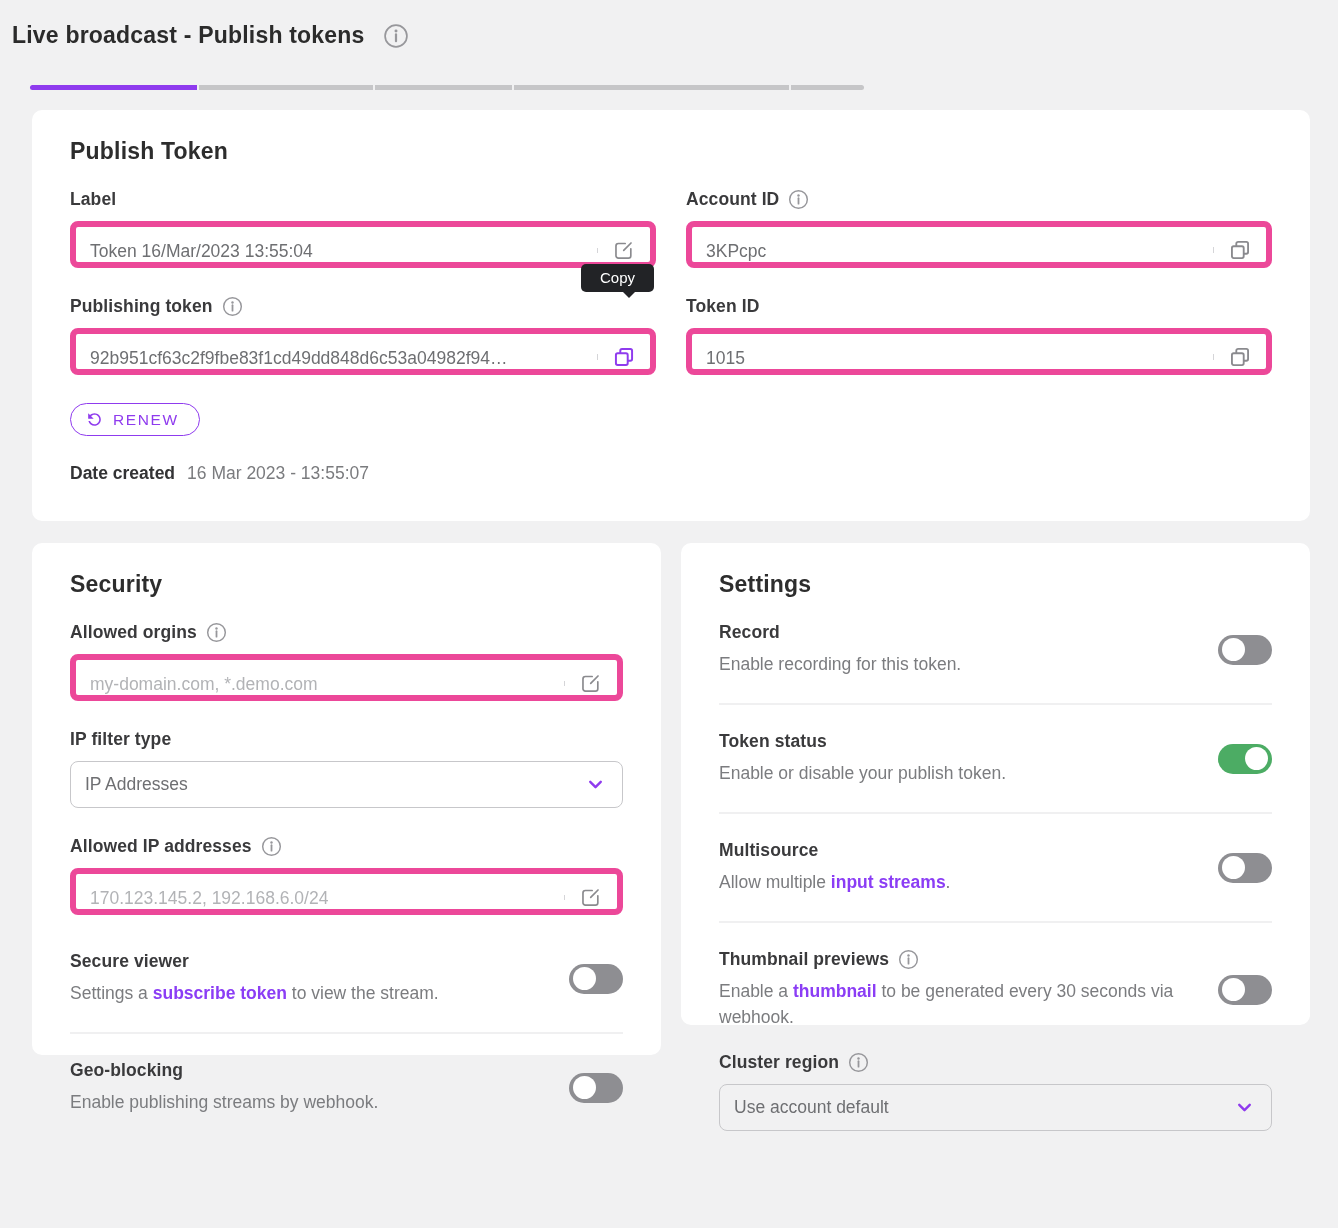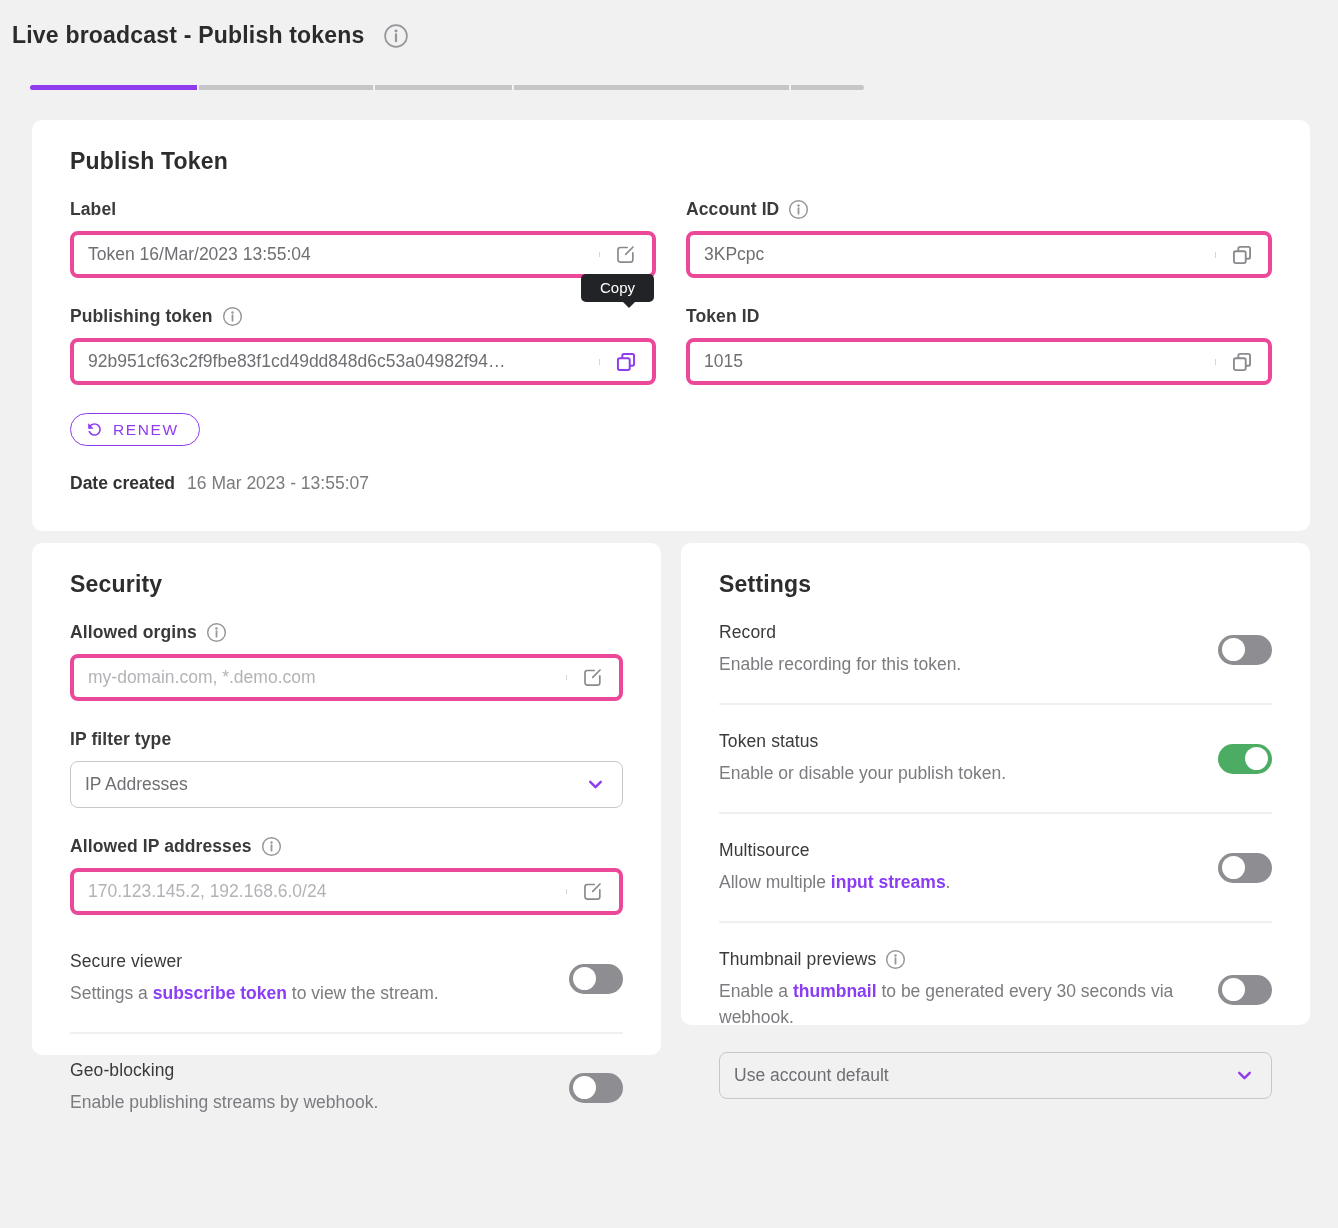--- a/index.html
+++ b/index.html
@@ -14,32 +14,32 @@
   
   .page-header { position:absolute; left:12px; top:22px; display:flex; align-items:center; gap:18px; }
   .page-title { font-size:23px; font-weight:600; color:#2b2b2b; letter-spacing:.2px; }
   .seg-bar { position:absolute; left:30px; top:85px; height:5px; display:flex; gap:2px; }
   .seg { background:#c6c6c8; height:5px; }
   .seg.first { background:#8f3bee; border-radius:3px 0 0 3px; }
   .seg.last { border-radius:0 3px 3px 0; }
 
   
   .card { position:absolute; background:#ffffff; border-radius:10px; padding:28px 38px; }
-  #card-publish  { left:32px;  top:120px; width:1278px; height:411px; }
+  #card-publish  { left:32px;  top:110px; width:1278px; height:411px; }
   #card-security { left:32px;  top:543px; width:629px;  height:512px; }
   #card-settings { left:681px; top:543px; width:629px;  height:482px; }
   .card h2 { font-size:23px; font-weight:600; color:#2d2d2d; margin-bottom:24px; letter-spacing:.2px; }
 
   .two-col { display:flex; gap:30px; }
   .col { width:586px; }
 
   
   .field { margin-bottom:28px; position:relative; }
   .field-label { display:flex; align-items:center; gap:9px; font-size:17.5px; font-weight:600; color:#3a3a3c; margin-bottom:11px; letter-spacing:.1px; }
-  .field-box { display:flex; align-items:center; height:47px; border:4px solid #ec4899; border-radius:8px; background:#fff; overflow:visible; }
+  .field-box { display:flex; align-items:flex-end; height:47px; border:6px solid #ec4899; border-radius:8px; background:#fff; overflow:visible; }
   .fb-input { flex:1; border:none; outline:none; background:transparent; font-family:"Liberation Sans",sans-serif;
               font-size:17.5px; color:#6e6f72; padding:0 14px; min-width:0; border-radius:8px; }
   .fb-input::placeholder { color:#b2b3b6; opacity:1; }
   .fb-icon { width:53px; display:flex; align-items:center; justify-content:center; position:relative; cursor:pointer; }
   .fb-icon::before { content:''; position:absolute; left:0; top:9px; bottom:9px; width:1px; background:#d5d5d8; }
   .select-box { display:flex; align-items:center; height:47px; border:1px solid #c7c7ca; border-radius:8px;
                 padding:0 16px 0 14px; font-size:17.5px; color:#6e6f72; cursor:pointer; }
   .select-box .sel-text { flex:1; }
 
   
@@ -53,21 +53,21 @@
                padding:6px 20px 6px 14px; color:#8f3bee; font-size:15.5px; font-weight:400; letter-spacing:1.6px;
                background:#fff; cursor:pointer; margin-bottom:27px; }
 
   .date-row { display:flex; align-items:baseline; gap:12px; font-size:17.5px; }
   .date-label { font-weight:700; color:#333335; }
   .date-value { color:#7a7b7e; }
 
   
   .toggle-row { display:flex; align-items:center; }
   .toggle-text { flex:1; padding-right:20px; }
-  .row-title { display:flex; align-items:center; gap:9px; font-size:17.5px; font-weight:400; color:#3a3a3c; margin-bottom:8px; letter-spacing:.1px; }
+  .row-title { display:flex; align-items:center; gap:9px; font-size:17.5px; font-weight:700; color:#3a3a3c; margin-bottom:8px; letter-spacing:.1px; }
   .row-desc { font-size:17.5px; color:#7b7c7f; line-height:26px; }
   .row-desc a { color:#8b3df5; font-weight:600; text-decoration:none; cursor:pointer; }
   .divider { height:2px; background:#f0f0f1; margin:26px 0; }
 
   .toggle { width:54px; height:30px; border-radius:15px; background:#8e8e92; position:relative; flex:none; cursor:pointer; }
   .toggle::after { content:''; position:absolute; top:3.5px; left:4px; width:23px; height:23px; border-radius:50%; background:#fff; }
   .toggle.on { background:#4cac64; }
   .toggle.on::after { left:auto; right:4px; }
 
   .cluster-block { margin-top:22px; }
@@ -330,20 +330,30 @@
               <path d="M10 8.8 V14" stroke="#97979b" stroke-width="1.7" stroke-linecap="round"></path>
             </svg>
         </span>
       </div>
       <div class="row-desc"><span>Enable a </span><a>thumbnail</a><span> to be generated every 30 seconds via webhook.</span></div>
     </div>
     <div class="toggle"></div>
   </div>
 
   <div class="field cluster-block">
+    <div class="field-label">
+      <span>Cluster region</span>
+      <span class="icon">
+        <svg width="21" height="21" viewBox="0 0 20 20">
+            <circle cx="10" cy="10" r="8.4" fill="none" stroke="#97979b" stroke-width="1.4"></circle>
+            <circle cx="10" cy="6.2" r="1.15" fill="#97979b"></circle>
+            <path d="M10 8.8 V14" stroke="#97979b" stroke-width="1.7" stroke-linecap="round"></path>
+          </svg>
+      </span>
+    </div>
     <div class="select-box">
       <span class="sel-text">Use account default</span>
       <span class="icon">
         <svg width="21" height="21" viewBox="0 0 20 20" fill="none" stroke="#8f3bee" stroke-width="2.3" stroke-linecap="round" stroke-linejoin="round">
             <path d="M5 7.5 l5 5 5-5"></path>
           </svg>
       </span>
     </div>
   </div>
 </div>

